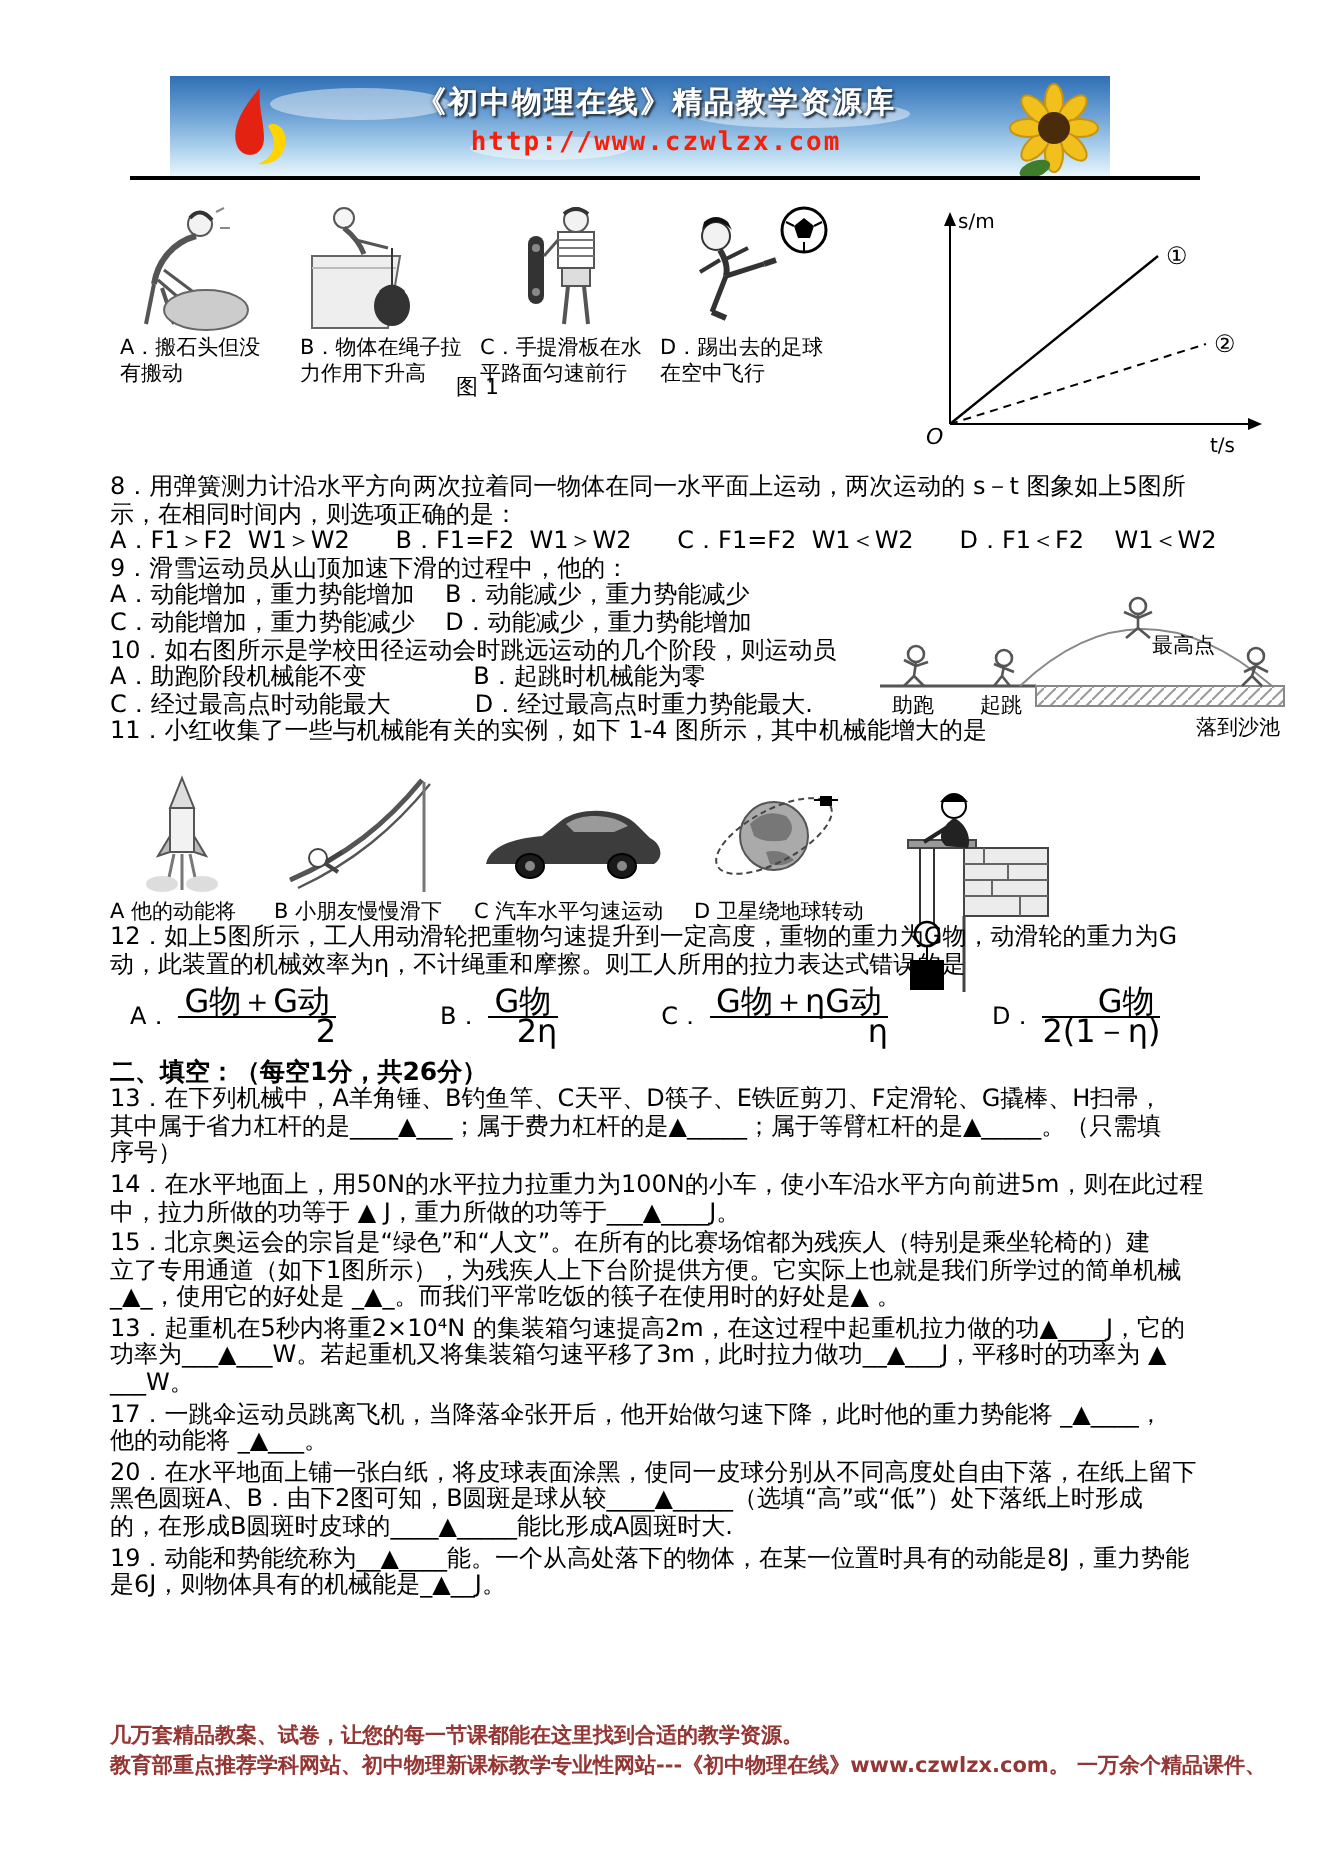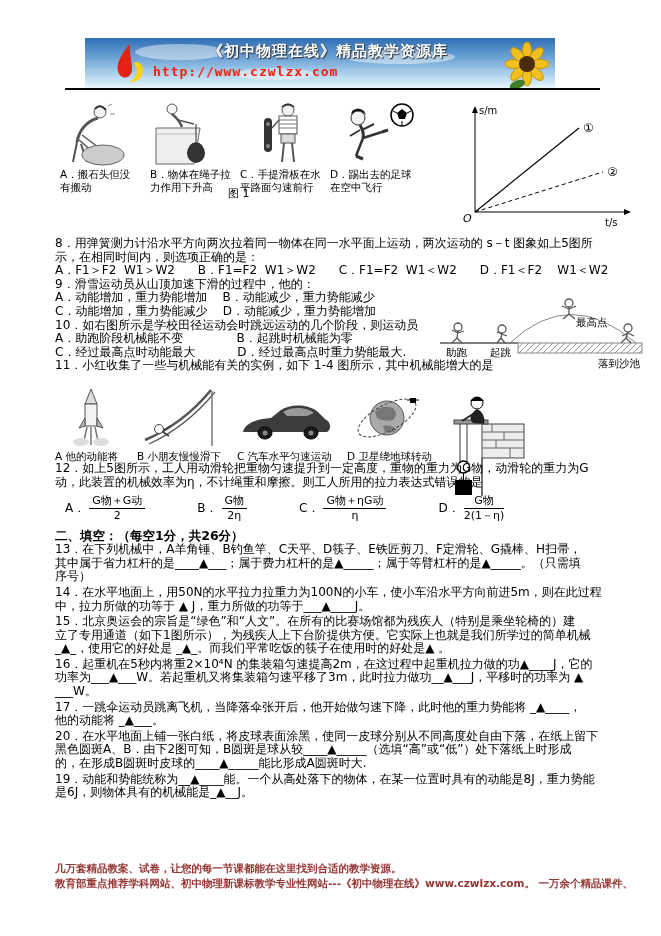--- a/index.html
+++ b/index.html
@@ -3,21 +3,21 @@
 <meta charset="utf-8">
 <style>
   html,body{margin:0;padding:0;}
   body{width:661px;height:936px;position:relative;background:#fff;
        font-family:"DejaVu Sans","Liberation Sans",sans-serif;color:#000;overflow:hidden;}
   .banner{position:absolute;left:85px;top:38px;width:470px;height:50px;
           background:linear-gradient(180deg,#2f6fb5 0%,#6ea3d6 40%,#bcdcf2 80%,#e9f5fc 100%);overflow:hidden;}
   .cloud{position:absolute;background:#fff;border-radius:50%;opacity:.45;}
   .banner-title{position:absolute;left:68px;top:4px;width:350px;text-align:center;color:#fff;
                 font-weight:bold;font-size:15px;letter-spacing:1px;text-shadow:1px 1px 1px #234,0 0 2px #456;white-space:nowrap;}
-  .banner-url{position:absolute;left:68px;top:26px;width:350px;color:#f51f0a;
+  .banner-url{position:absolute;left:68px;top:26px;width:350px;text-align:center;color:#f51f0a;
               font-weight:bold;font-size:13px;letter-spacing:1px;
               font-family:"DejaVu Sans Mono","Liberation Mono",monospace;white-space:nowrap;}
   .logo{position:absolute;left:20px;top:3px;}
   .sunflower{position:absolute;right:2px;top:2px;}
   .hr{position:absolute;left:65px;top:88px;width:535px;height:2px;background:#000;}
 
   .fig1{position:absolute;left:60px;top:102px;width:390px;}
   .fig1-row{display:flex;gap:0;}
   .fig1-item{width:90px;}
   .fig1-item svg{display:block;}
@@ -31,21 +31,21 @@
   .tl{height:13.6px;line-height:13.6px;white-space:pre;}
   .sec{font-weight:bold;font-size:12.5px;height:15px;line-height:15px;margin-top:2px;}
   .mt{margin-top:2px;}
 
   .imgrow{height:86px;display:flex;gap:10px;align-items:flex-end;padding-top:3px;}
   .imgitem{display:flex;flex-direction:column;align-items:flex-start;}
   .imgitem .lab{font-size:10.5px;line-height:12px;white-space:nowrap;}
 
   .formulas{height:35px;display:flex;align-items:center;padding-left:10px;gap:52px;margin-top:2px;}
   .opt{display:flex;align-items:center;gap:4px;font-size:12px;}
-  .frac{display:inline-block;text-align:center;font-size:11px;line-height:12px;vertical-align:middle;}
+  .frac{display:inline-block;text-align:right;font-size:16px;line-height:12px;vertical-align:middle;}
   .frac .num{display:block;border-bottom:1px solid #000;padding:0 3px 1px 3px;}
   .frac .den{display:block;padding-top:1px;}
 
   .jumpfig{position:absolute;left:438px;top:296px;}
   .pulleyfig{position:absolute;left:452px;top:394px;}
 
   .footer{position:absolute;left:55px;top:861px;width:580px;font-size:10.5px;line-height:14.5px;
           color:#943634;font-weight:bold;}
 </style>
 </head>
@@ -298,21 +298,21 @@
 
   <div class="sec">二、填空：（每空1分，共26分）</div>
   <div class="tl">13．在下列机械中，A羊角锤、B钓鱼竿、C天平、D筷子、E铁匠剪刀、F定滑轮、G撬棒、H扫帚，</div>
   <div class="tl">其中属于省力杠杆的是____▲___；属于费力杠杆的是▲_____；属于等臂杠杆的是▲_____。（只需填</div>
   <div class="tl">序号）</div>
   <div class="tl mt">14．在水平地面上，用50N的水平拉力拉重力为100N的小车，使小车沿水平方向前进5m，则在此过程</div>
   <div class="tl">中，拉力所做的功等于 ▲ J，重力所做的功等于___▲____J。</div>
   <div class="tl mt">15．北京奥运会的宗旨是“绿色”和“人文”。在所有的比赛场馆都为残疾人（特别是乘坐轮椅的）建</div>
   <div class="tl">立了专用通道（如下1图所示），为残疾人上下台阶提供方便。它实际上也就是我们所学过的简单机械</div>
   <div class="tl">_▲_，使用它的好处是 _▲_。而我们平常吃饭的筷子在使用时的好处是▲ 。</div>
-  <div class="tl mt">16．起重机在5秒内将重2×10⁴N 的集装箱匀速提高2m，在这过程中起重机拉力做的功▲____J，它的</div>
+  <div class="tl mt">13．起重机在5秒内将重2×10⁴N 的集装箱匀速提高2m，在这过程中起重机拉力做的功▲____J，它的</div>
   <div class="tl">功率为___▲___W。若起重机又将集装箱匀速平移了3m，此时拉力做功__▲___J，平移时的功率为 ▲</div>
   <div class="tl">___W。</div>
   <div class="tl mt">17．一跳伞运动员跳离飞机，当降落伞张开后，他开始做匀速下降，此时他的重力势能将 _▲____，</div>
   <div class="tl">他的动能将 _▲___。</div>
   <div class="tl mt">20．在水平地面上铺一张白纸，将皮球表面涂黑，使同一皮球分别从不同高度处自由下落，在纸上留下</div>
   <div class="tl">黑色圆斑A、B．由下2图可知，B圆斑是球从较____▲_____（选填“高”或“低”）处下落纸上时形成</div>
   <div class="tl">的，在形成B圆斑时皮球的____▲_____能比形成A圆斑时大.</div>
   <div class="tl mt">19．动能和势能统称为__▲____能。一个从高处落下的物体，在某一位置时具有的动能是8J，重力势能</div>
   <div class="tl">是6J，则物体具有的机械能是_▲__J。</div>
 </div>

